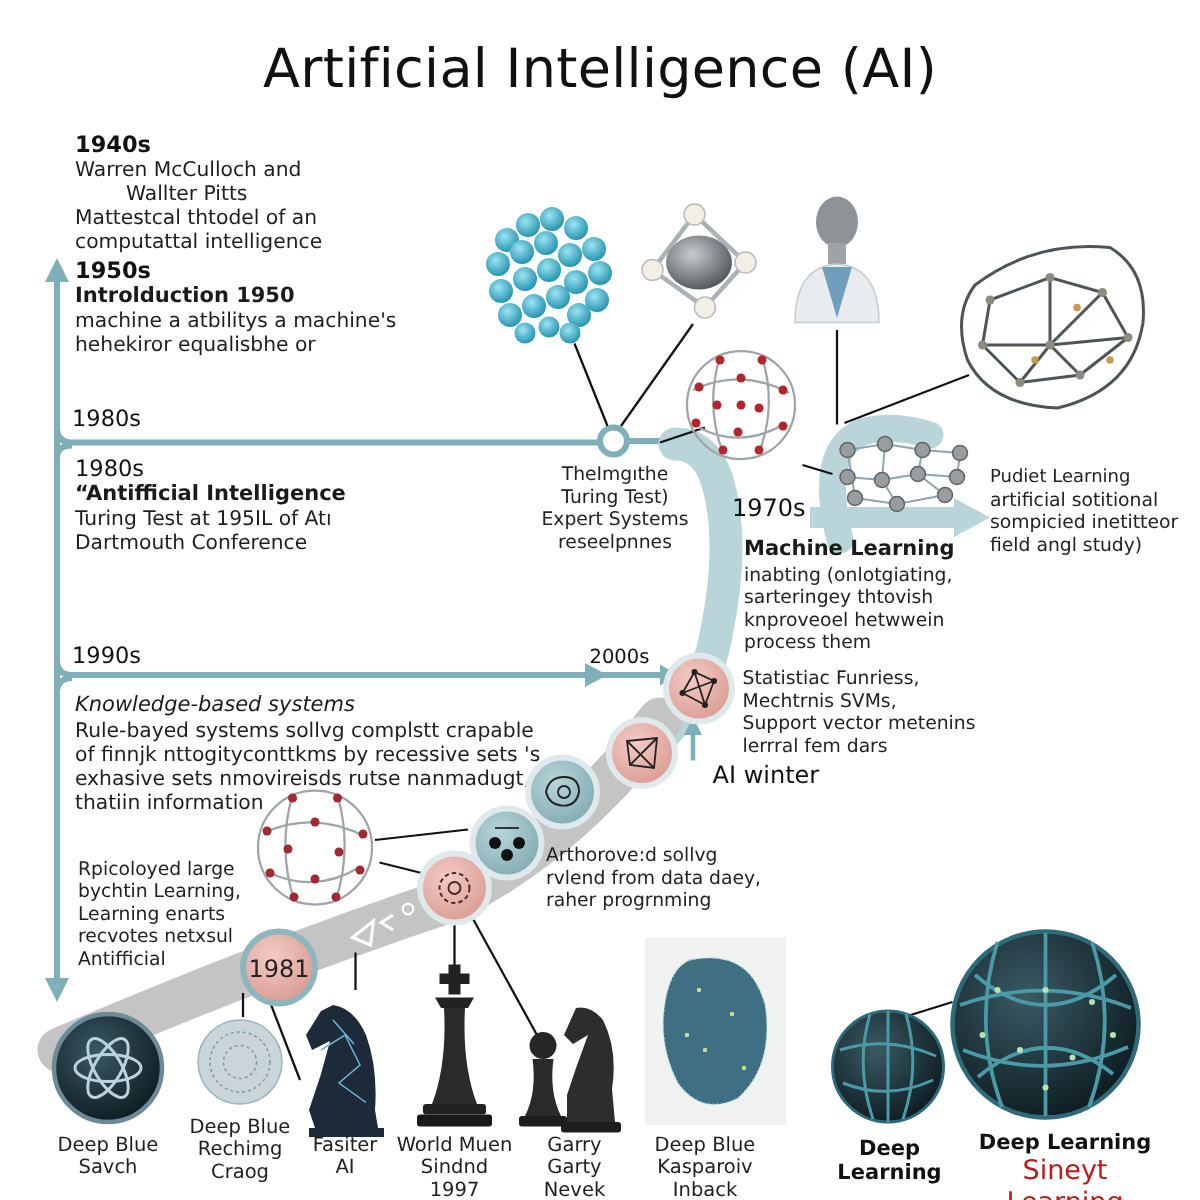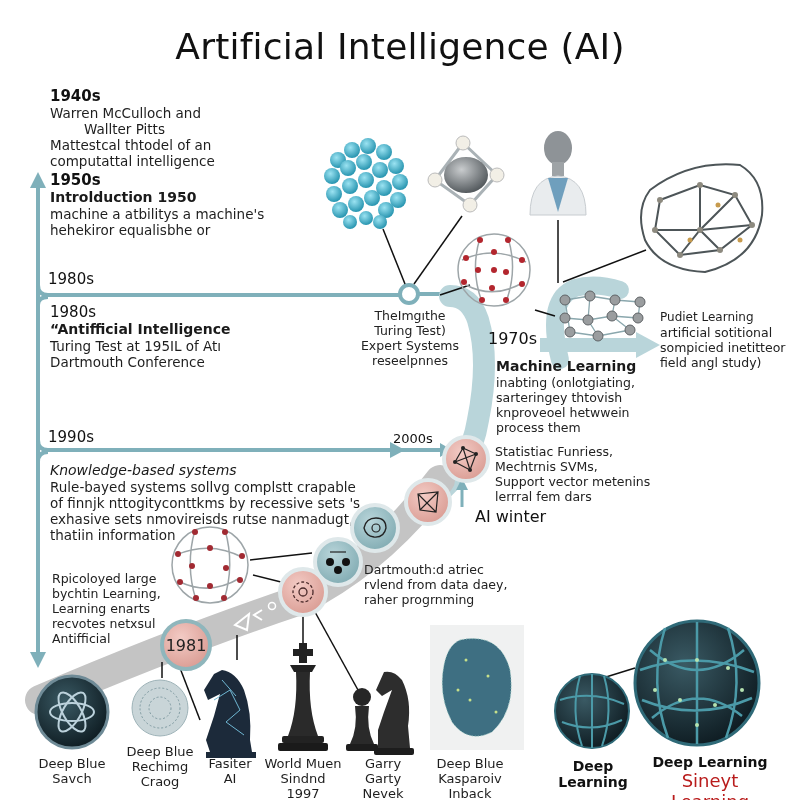--- a/index.html
+++ b/index.html
@@ -164,21 +164,21 @@
 <div class="abs" style="left:495px; top:444px;">
   <div class="small">Statistiac Funriess,</div>
   <div class="small">Mechtrnis SVMs,</div>
   <div class="small">Support vector metenins</div>
   <div class="small">lerrral fem dars</div>
 </div>
 
 <div class="abs" style="left:459px; top:507px; font-size:16px; color:#111;margin-left:16px;">AI winter</div>
 
 <div class="abs" style="left:364px; top:562px;">
-  <div class="small">Dartmouth:d atriec</div>
+  <div class="small">Arthorove:d sollvg</div>
   <div class="small">rvlend from data daey,</div>
   <div class="small">raher progrnming</div>
 </div>
 
 <svg width="800" height="800" viewBox="0 0 800 800" style="pointer-events:none;">
 
   <g>
     <circle cx="466" cy="459" r="22" fill="url(#gPink)" stroke="#dfe8ea" stroke-width="4"></circle>
     <path d="M455,462 L463,448 L476,454 L470,470 Z M463,448 L470,470 M455,462 L476,454" fill="none" stroke="#222" stroke-width="1.2"></path>
     <circle cx="463" cy="448" r="2" fill="#222"></circle>

